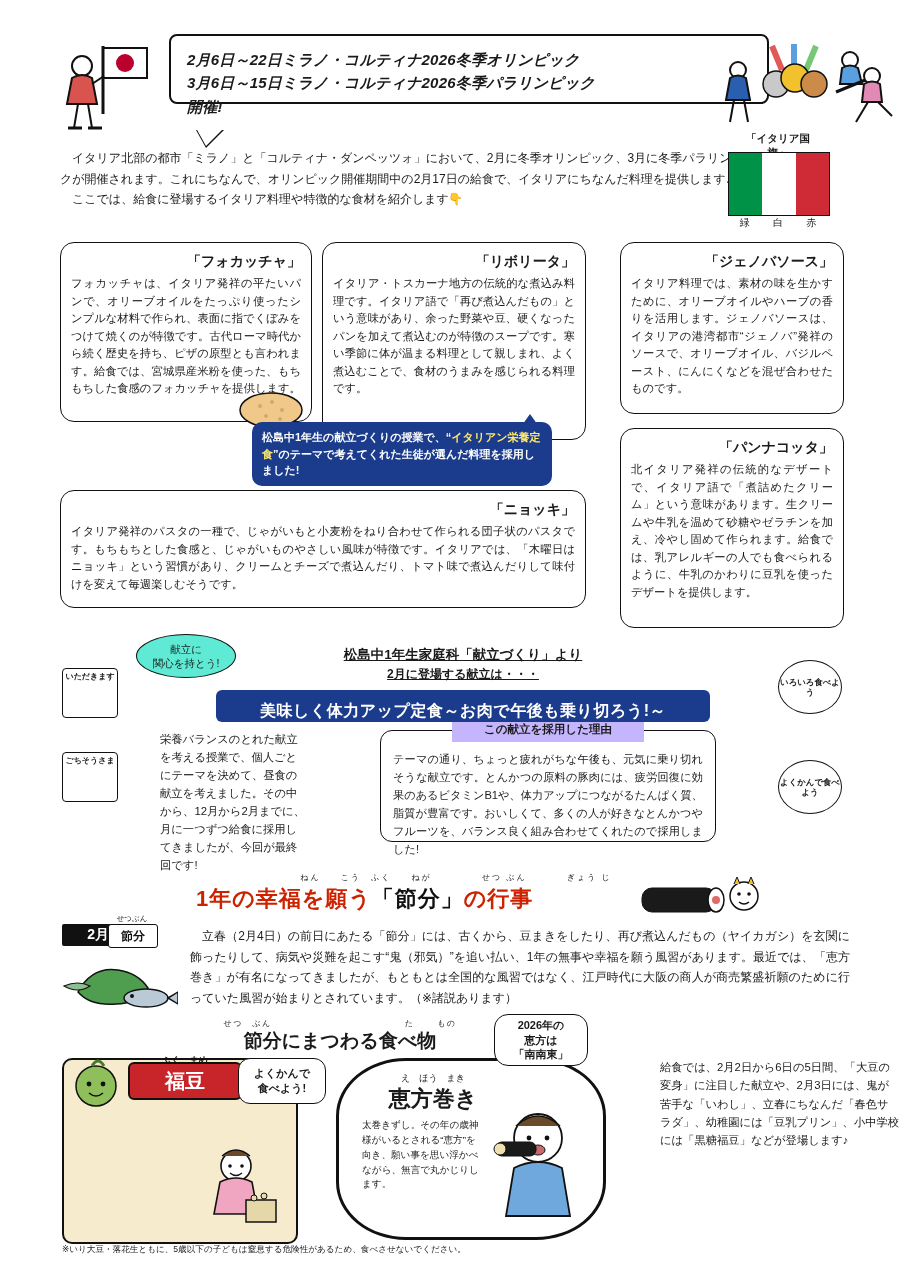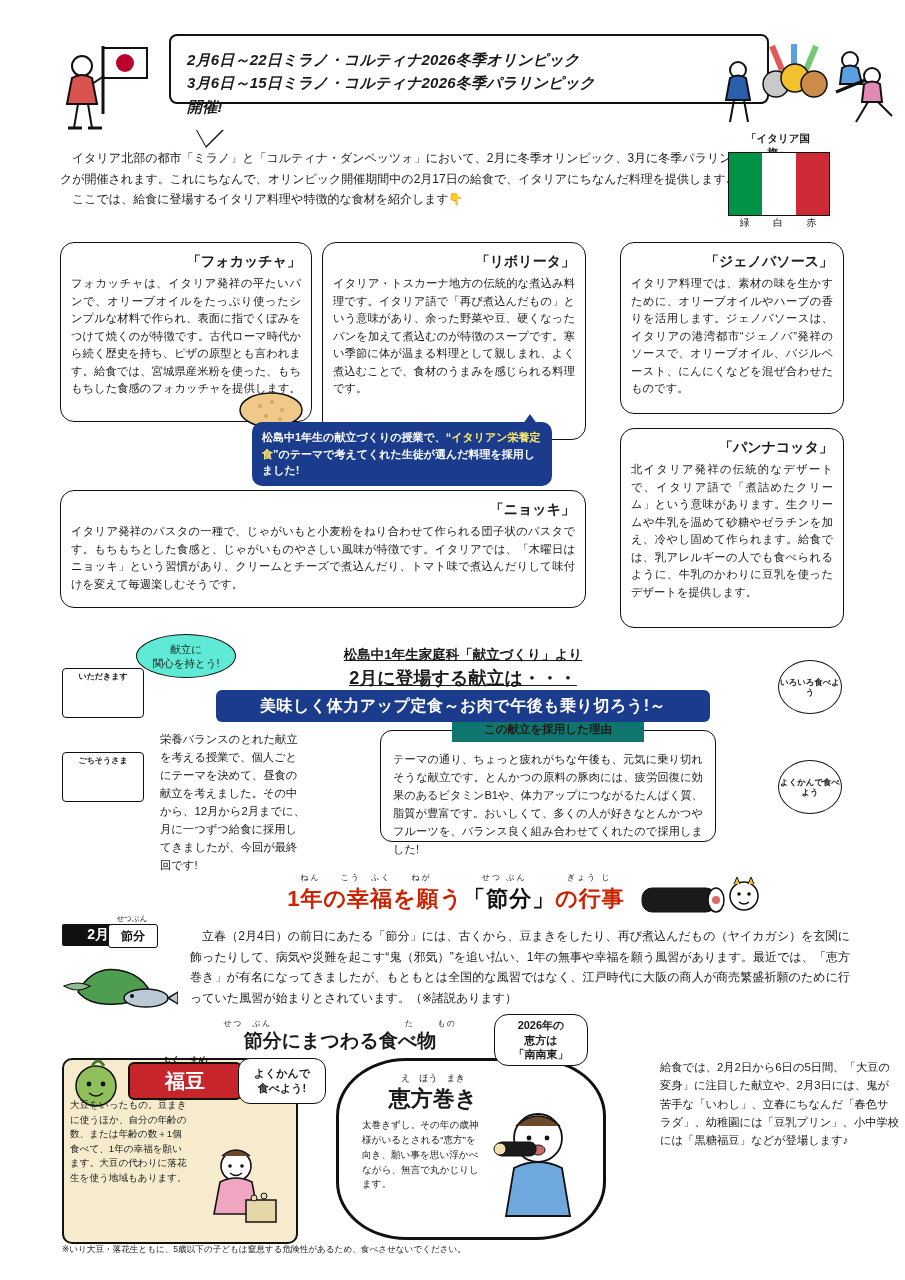--- a/index.html
+++ b/index.html
@@ -86,25 +86,25 @@
     position:absolute;left:520px;top:414px;width:0;height:0;
     border-left:10px solid transparent;border-right:10px solid transparent;
     border-bottom:14px solid #1b3c8c;
   }
 
   
   .mid-title{
     position:absolute;left:268px;top:646px;width:390px;text-align:center;
   }
   .mid-title .l1{font-size:13.5px;font-weight:bold;text-decoration:underline;}
-  .mid-title .l2{font-size:18px;font-weight:bold;text-decoration:underline;margin-top:2px;}
+  .mid-title .l2{font-size:12px;font-weight:bold;text-decoration:underline;margin-top:2px;}
   .menu-band{
     position:absolute;left:216px;top:690px;width:494px;height:32px;
     background:#1b3c8c;color:#fff;border-radius:6px;
-    display:flex;align-items:center;justify-content:center;
+    display:flex;align-items:flex-end;justify-content:center;
     font-size:16px;font-weight:bold;letter-spacing:.5px;
   }
 
   .kondate-call{
     position:absolute;left:136px;top:634px;width:98px;height:42px;
     border:1.5px solid #111;border-radius:50%;
     display:flex;align-items:center;justify-content:center;text-align:center;
     font-size:10.5px;line-height:1.35;background:#5eead4;
   }
 
@@ -113,27 +113,27 @@
     font-size:11.3px;line-height:1.6;
   }
 
   .reason-box{
     position:absolute;left:380px;top:730px;width:336px;height:112px;
     border:1.5px solid #111;border-radius:12px;background:#fff;
     box-sizing:border-box;padding:20px 12px 8px;
   }
   .reason-title{
     position:absolute;left:452px;top:722px;width:192px;height:20px;
-    background:#0f766e;text-align:center;font-size:11.5px;font-weight:bold;
+    background:#c4b5fd;text-align:center;font-size:11.5px;font-weight:bold;
   }
   .reason-box p{margin:0;font-size:11.2px;line-height:1.6;text-align:justify;}
 
   
   .setsubun-title{
-    position:absolute;left:196px;top:884px;width:520px;text-align:center;
+    position:absolute;left:196px;top:884px;width:520px;text-align:left;
     color:#cc2200;font-size:22px;font-weight:bold;letter-spacing:1px;
   }
   .setsubun-title .kuro{color:#111;}
   .date-badge{
     position:absolute;left:62px;top:924px;width:94px;height:22px;
     background:#111;color:#fff;font-size:14px;font-weight:bold;
     display:flex;align-items:center;justify-content:center;border-radius:2px;
   }
   .date-sub{
     position:absolute;left:108px;top:924px;width:48px;height:22px;
@@ -214,21 +214,21 @@
 
   
   .stamp{
     position:absolute;width:62px;height:52px;border:1.5px solid #111;
     border-radius:50%;background:#fff;
     display:flex;align-items:center;justify-content:center;text-align:center;
     font-size:8.4px;font-weight:bold;line-height:1.25;
   }
 
   .pic-box{
-    position:absolute;width:82px;height:50px;border:1.5px solid #111;
+    position:absolute;width:56px;height:50px;border:1.5px solid #111;
     border-radius:4px;background:#fff;
     display:flex;align-items:flex-start;justify-content:center;
     font-size:8px;font-weight:bold;padding-top:2px;box-sizing:border-box;
   }
 
   
   .art{position:absolute;pointer-events:none;}
 </style>
 </head>
 <body>
@@ -409,21 +409,20 @@
   <div class="mame-card"></div>
   <svg class="art" style="left:66px;top:1054px;" width="62" height="56" viewBox="0 0 62 56">
     <circle cx="30" cy="32" r="20" fill="#8fbf5a" stroke="#111" stroke-width="1.5"></circle>
     <circle cx="23" cy="30" r="2.4" fill="#111"></circle>
       <circle cx="37" cy="30" r="2.4" fill="#111"></circle>
     <path d="M23 39 q7 6 14 0" stroke="#111" fill="none" stroke-width="1.6"></path>
     <path d="M26 12 q6 -10 12 0" stroke="#4a7a2a" fill="none" stroke-width="3"></path>
   </svg>
   <div class="mame-ruby">ふく　まめ</div>
   <div class="mame-badge">福豆</div>
-  <div class="mame-text">大豆をいったもの。豆まきに使うほか、自分の年齢の数、または年齢の数＋1個食べて、1年の幸福を願います。大豆の代わりに落花生を使う地域もあります。</div>
   <svg class="art" style="left:196px;top:1140px;" width="94" height="96" viewBox="0 0 94 96">
     <circle cx="40" cy="26" r="15" fill="#fff" stroke="#111" stroke-width="1.6"></circle>
     <path d="M26 16 q14 -12 28 0" fill="#6b4a2a" stroke="#111" stroke-width="1.4"></path>
     <circle cx="34" cy="26" r="1.8" fill="#111"></circle>
       <circle cx="46" cy="26" r="1.8" fill="#111"></circle>
     <path d="M34 33 q6 5 12 0" stroke="#111" fill="none" stroke-width="1.4"></path>
     <path d="M24 42 q16 -8 32 0 l6 32 h-44z" fill="#f0a6c0" stroke="#111" stroke-width="1.6"></path>
     <rect x="50" y="60" width="30" height="22" fill="#e6d7a8" stroke="#111" stroke-width="1.5"></rect>
     <circle cx="58" cy="58" r="3" fill="#e8dcae" stroke="#111"></circle>
     <circle cx="68" cy="56" r="3" fill="#e8dcae" stroke="#111"></circle>

